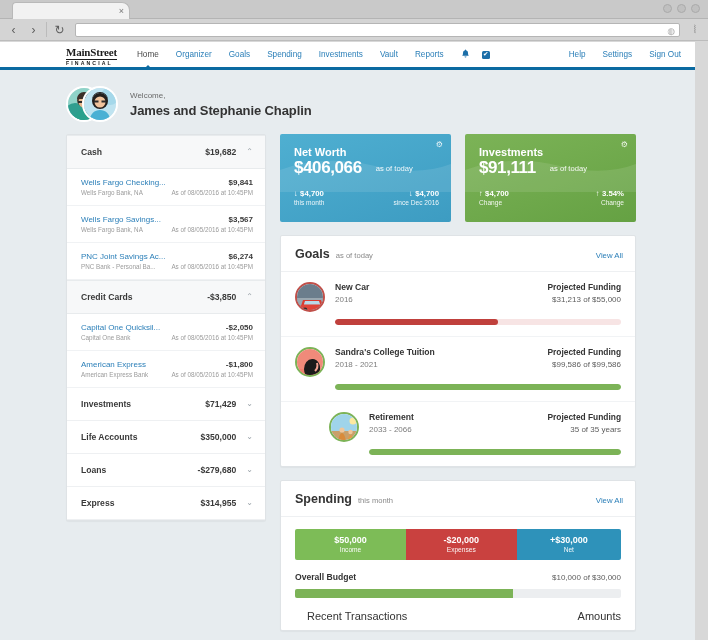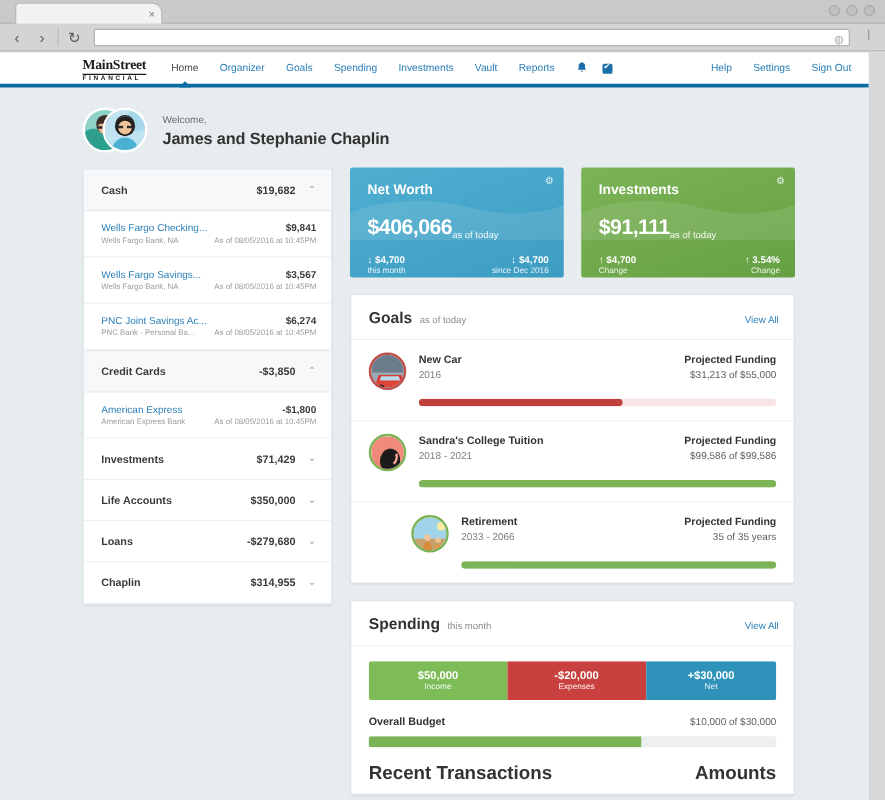--- a/index.html
+++ b/index.html
@@ -152,21 +152,21 @@
   .stat-card.green { background: linear-gradient(160deg, #7cb357 0%, #65a143 100%); }
   .wave {
     position: absolute; left: 0; right: 0; top: 18px; height: 40px;
     opacity: 0.10; pointer-events: none;
   }
   .gear {
     position: absolute; right: 8px; top: 7px; color: #fff; opacity: 0.85;
     font-size: 8px; line-height: 1; cursor: pointer;
   }
   .stat-title { font-size: 11px; font-weight: bold; position: relative; }
-  .stat-amount-row { display: flex; align-items: flex-end; gap: 0; margin-top: 14px; position: relative; }
+  .stat-amount-row { display: flex; align-items: center; gap: 14px; margin-top: 0; position: relative; }
   .stat-amount { font-size: 17px; font-weight: bold; letter-spacing: -0.4px; }
   .stat-asof { font-size: 7.6px; opacity: 0.92; }
   .stat-foot { display: flex; justify-content: space-between; margin-top: 11px; position: relative; }
   .stat-foot-item .sfv { font-size: 7.8px; font-weight: bold; }
   .stat-foot-item .sfl { font-size: 6.6px; opacity: 0.9; margin-top: 1px; }
   .stat-foot-item.right { text-align: right; }
 
   
   .sec-head {
     display: flex; align-items: baseline; padding: 11px 12px 10px 14px;
@@ -216,21 +216,21 @@
   .budget-label { font-size: 8.6px; font-weight: bold; color: #333; }
   .budget-val { font-size: 8px; color: #5d5d5d; }
   .budget-bar {
     height: 9px; background: #eceef0; border-radius: 2px; margin-top: 7px; overflow: hidden;
   }
   .budget-fill { height: 100%; background: #7cb357; }
   .trans-head {
     display: flex; justify-content: space-between;
     padding: 11px 0 8px 0; border-top: 1px solid #fff;
   }
-  .trans-label { font-size: 15px; font-weight: bold; color: #333; }
+  .trans-label { font-size: 11px; font-weight: normal; color: #333; margin-left: 12px; }
 </style>
 </head>
 <body>
 
 <div class="browser">
 
   <div class="tabstrip">
     <div class="tab">
       <span class="tab-close">×</span>
     </div>
@@ -360,20 +360,30 @@
               </div>
               <div class="acct-group">
                 <div class="acct-group-name">Credit Cards</div>
                 <div class="acct-group-right">
                   <div class="acct-group-amt">-$3,850</div>
                   <div class="chev">⌃</div>
                 </div>
               </div>
               <div class="acct-row">
                 <div class="acct-row-top">
+                  <div class="acct-name">Capital One Quicksil...</div>
+                  <div class="acct-bal">-$2,050</div>
+                </div>
+                <div class="acct-row-bot">
+                  <div class="acct-sub">Capital One Bank</div>
+                  <div class="acct-date">As of 08/05/2016 at 10:45PM</div>
+                </div>
+              </div>
+              <div class="acct-row">
+                <div class="acct-row-top">
                   <div class="acct-name">American Express</div>
                   <div class="acct-bal">-$1,800</div>
                 </div>
                 <div class="acct-row-bot">
                   <div class="acct-sub">American Express Bank</div>
                   <div class="acct-date">As of 08/05/2016 at 10:45PM</div>
                 </div>
               </div>
               <div class="acct-group plain">
                 <div class="acct-group-name">Investments</div>
@@ -390,21 +400,21 @@
                 </div>
               </div>
               <div class="acct-group plain">
                 <div class="acct-group-name">Loans</div>
                 <div class="acct-group-right">
                   <div class="acct-group-amt">-$279,680</div>
                   <div class="chev">⌄</div>
                 </div>
               </div>
               <div class="acct-group plain">
-                <div class="acct-group-name">Chaplin</div>
+                <div class="acct-group-name">Express</div>
                 <div class="acct-group-right">
                   <div class="acct-group-amt">$314,955</div>
                   <div class="chev">⌄</div>
                 </div>
               </div>
             </div>
         </div>
       </div>
 
       <div class="col-right">

